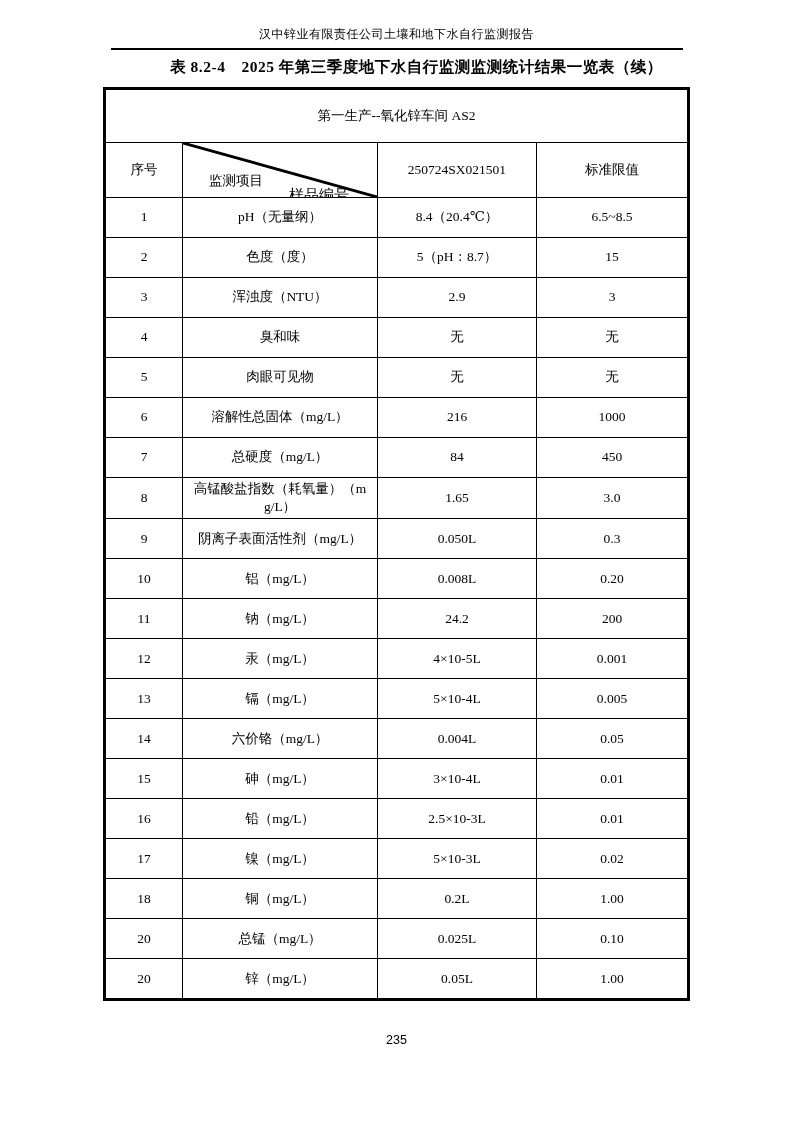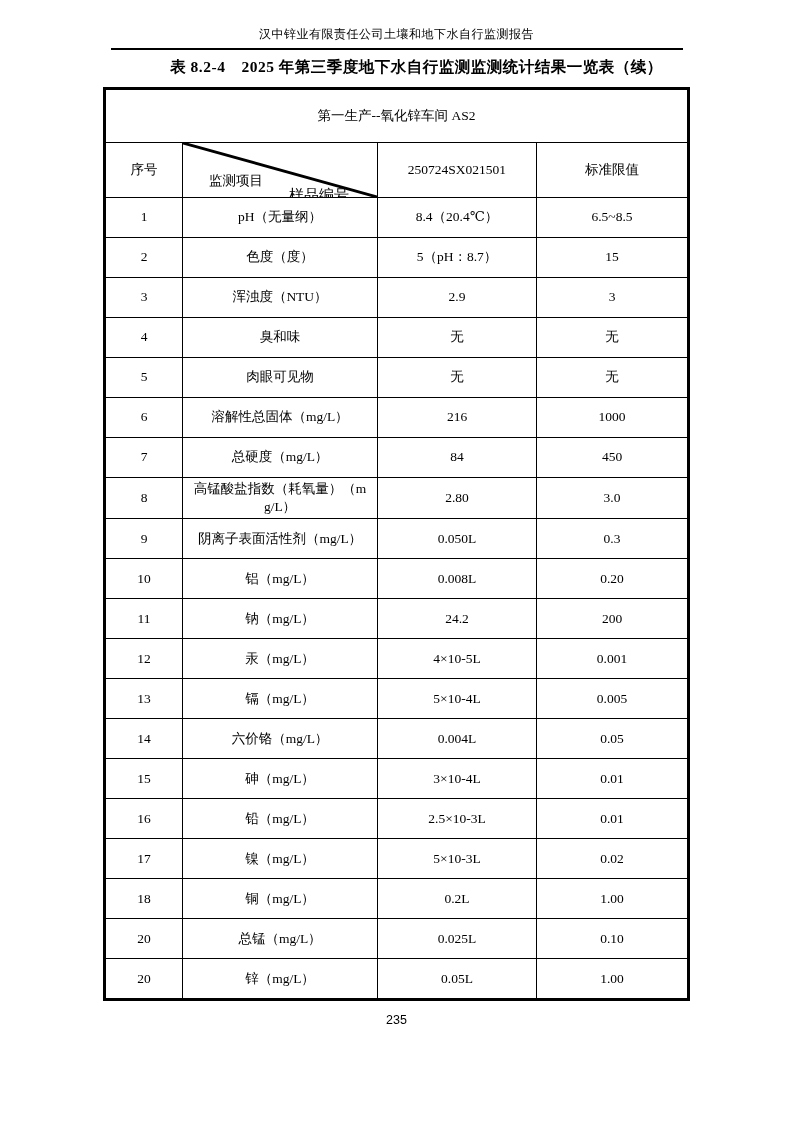--- a/index.html
+++ b/index.html
@@ -80,21 +80,21 @@
     bottom: 7px;
     left: 26px;
     font-size: 13.5px;
     margin-top: 6px;
   }
   tr.data-row td {
     height: 35px;
   }
   .page-number {
     text-align: center;
-    margin-top: 12px;
+    margin-top: 32px;
     font-size: 12.5px;
     font-family: "Liberation Sans", sans-serif;
   }
 </style>
 </head>
 <body>
 
 <div>
 
   <div class="running-header">汉中锌业有限责任公司土壤和地下水自行监测报告</div>
@@ -172,21 +172,21 @@
     <tr class="data-row">
       <td>7</td>
       <td>总硬度（mg/L）</td>
       <td>84</td>
       <td>450</td>
     </tr>
 
     <tr class="data-row">
       <td>8</td>
       <td>高锰酸盐指数（耗氧量）（mg/L）</td>
-      <td>2.80</td>
+      <td>1.65</td>
       <td>3.0</td>
     </tr>
 
     <tr class="data-row">
       <td>9</td>
       <td>阴离子表面活性剂（mg/L）</td>
       <td>0.050L</td>
       <td>0.3</td>
     </tr>
 

